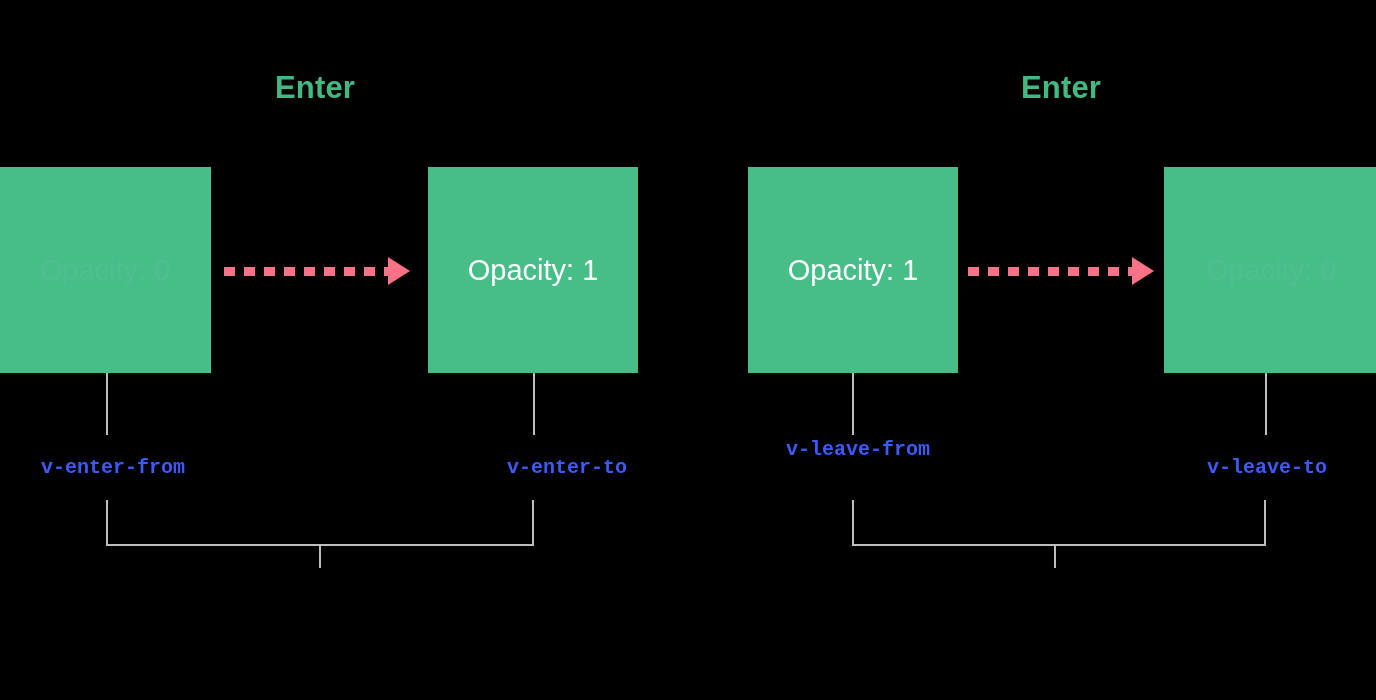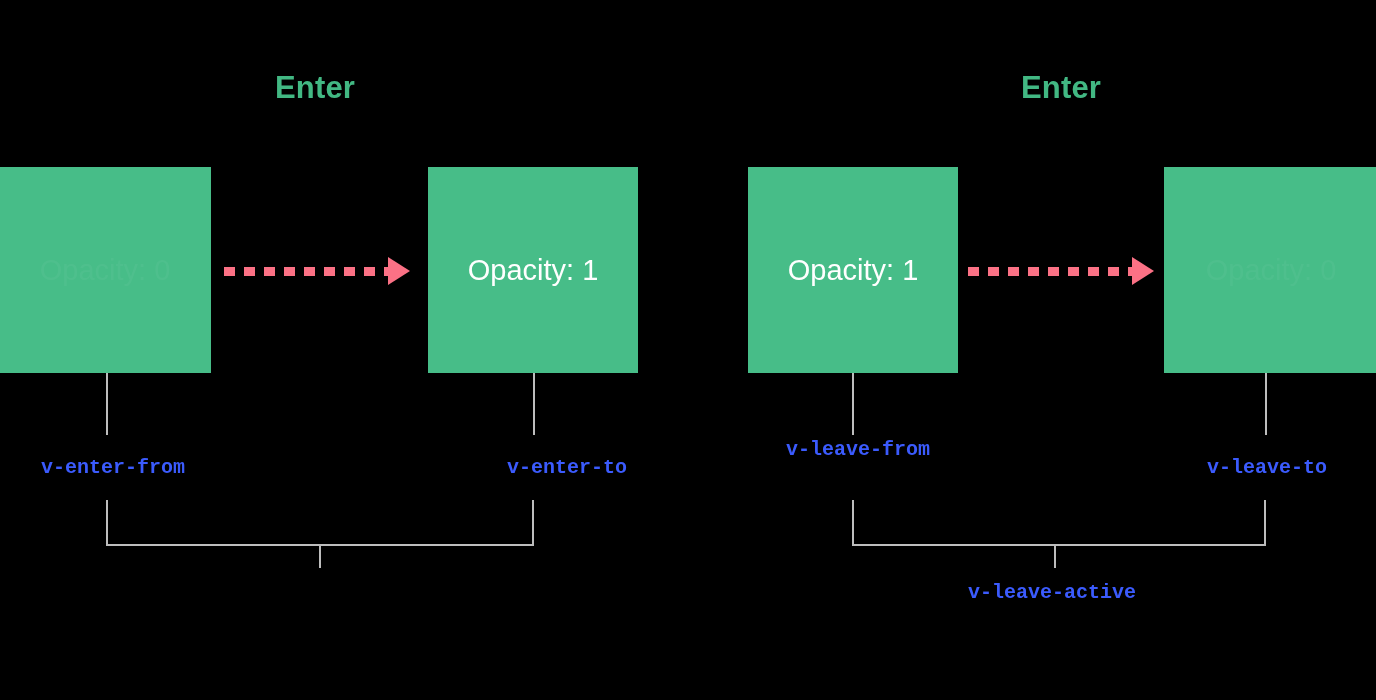--- a/index.html
+++ b/index.html
@@ -157,15 +157,14 @@
   </div>
 
   <div class="stem" style="left:852px; top:373px; height:62px;"></div>
   <div class="stem" style="left:1265px; top:373px; height:62px;"></div>
 
   <div class="class-label center" style="left:858px; top:440px;">v-leave-from</div>
   <div class="class-label center" style="left:1267px; top:458px;text-align:right;">v-leave-to</div>
 
   <div class="bracket" style="left:852px; top:500px; width:414px; height:46px;"></div>
   <div class="bracket-stem" style="left:1054px; top:546px; height:22px;"></div>
-  <div class="class-label center" style="left:1052px; top:583px;">v-leave-active</div>
 
 </div>
 
 </body></html>

